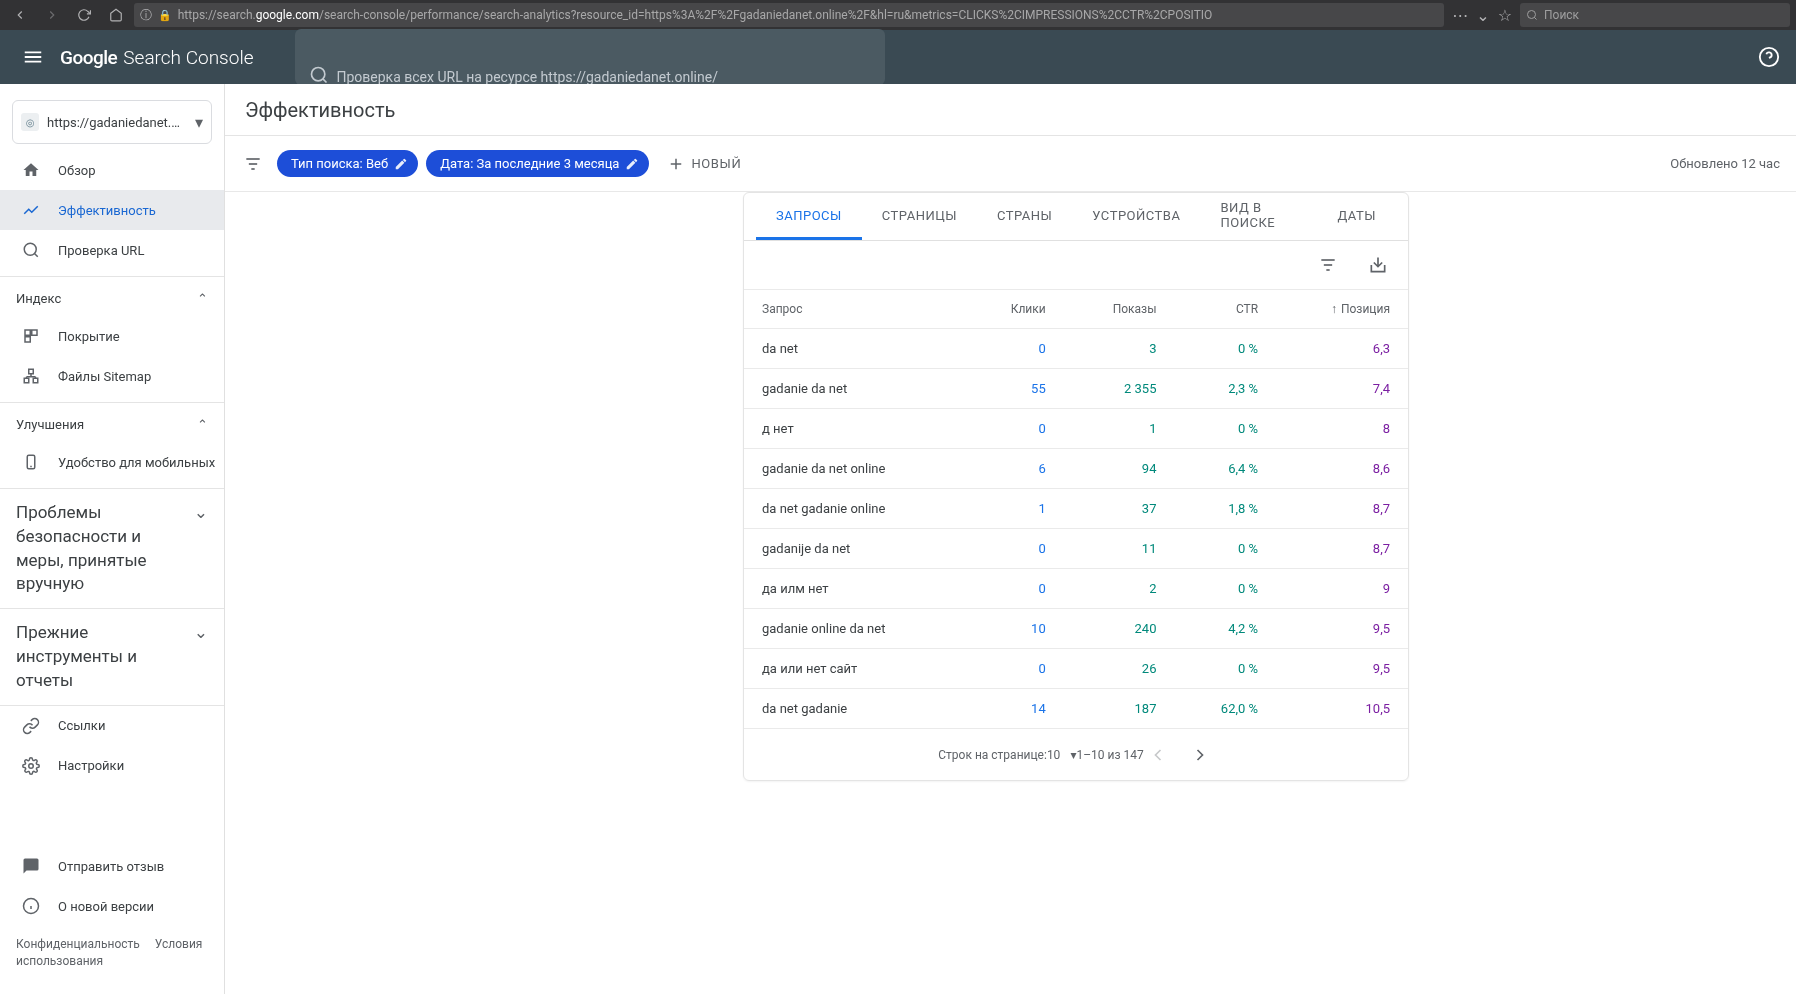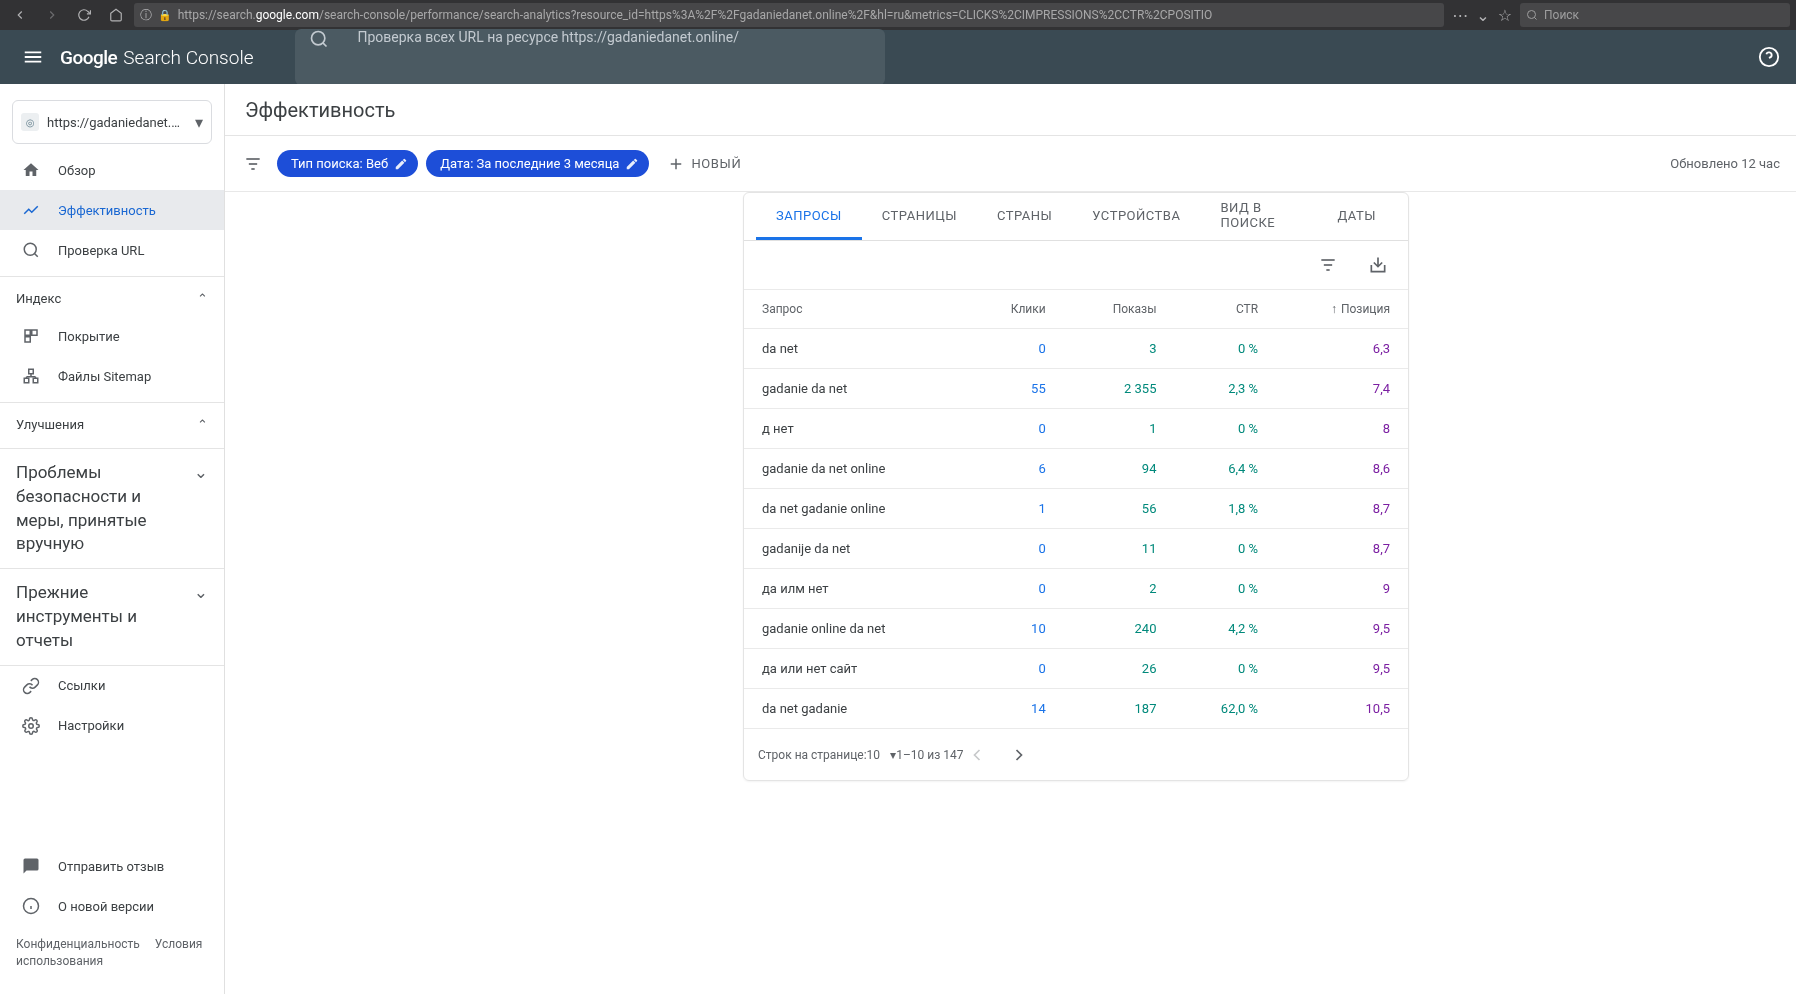--- a/index.html
+++ b/index.html
@@ -14,21 +14,21 @@
 .url-highlight { color: #fff; }
 .url-icons { display: flex; gap: 8px; padding: 0 4px; color: #b1b1b3; }
 .search-box { width: 270px; height: 24px; background: #474749; border-radius: 3px; display: flex; align-items: center; padding: 0 6px; gap: 6px; color: #9e9e9f; font-size: 12px; }
 
 
 .app-header { height: 54px; background: #3a4a53; display: flex; align-items: center; padding: 0 16px; gap: 10px; }
 .hamburger { color: #fff; padding: 6px; cursor: pointer; }
 .logo { color: #fff; font-size: 19px; display: flex; align-items: center; gap: 2px; }
 .logo .g { font-weight: 500; letter-spacing: -0.5px; }
 .logo .sc { font-weight: 300; margin-left: 4px; }
-.inspect-bar { flex: 0 0 590px; margin-left: 32px; height: 56px; background: #4b5a62; border-radius: 6px; display: flex; align-items: flex-start; padding: 0 14px; gap: 28px; color: #c3cad0; font-size: 14px; }
+.inspect-bar { flex: 0 0 590px; margin-left: 32px; height: 56px; background: #4b5a62; border-radius: 6px; display: flex; align-items: flex-end; padding: 0 14px; gap: 7px; color: #c3cad0; font-size: 14px; }
 .header-spacer { flex: 1; }
 .help-icon { color: #fff; }
 
 
 .workspace { display: flex; height: calc(994px - 30px - 54px); }
 .sidebar { width: 225px; border-right: 1px solid #e0e0e0; display: flex; flex-direction: column; padding-top: 4px; background: #fff; }
 .property-selector { height: 44px; margin: 12px 12px 6px 12px; border: 1px solid #dadce0; border-radius: 6px; display: flex; align-items: center; padding: 0 8px; gap: 8px; cursor: pointer; }
 .prop-favicon { width: 18px; height: 18px; border-radius: 3px; background: #eceff1; display: inline-flex; align-items: center; justify-content: center; font-size: 10px; color: #607d8b; }
 .prop-text { flex: 1; font-size: 13px; color: #3c4043; white-space: nowrap; overflow: hidden; text-overflow: ellipsis; }
 .prop-caret { color: #5f6368; }
@@ -71,21 +71,21 @@
 th, td { text-align: right; padding: 12px 18px; font-size: 13px; border-top: 1px solid #eaeaea; }
 th:first-child, td:first-child { text-align: left; }
 th { font-weight: 400; color: #5f6368; font-size: 12px; }
 th .sort-arrow { margin-right: 4px; }
 td:first-child { color: #3c4043; }
 .c-clicks { color: #1a73e8; }
 .c-impr { color: #00897b; }
 .c-ctr { color: #00897b; }
 .c-pos { color: #7b1fa2; }
 
-.pagination { height: 52px; display: flex; align-items: center; justify-content: flex-start; padding: 0 14px; font-size: 12px; color: #5f6368; border-top: 1px solid #eaeaea; }
+.pagination { height: 52px; display: flex; align-items: center; justify-content: center; padding: 0 14px; font-size: 12px; color: #5f6368; border-top: 1px solid #eaeaea; }
 .rows-select { display: inline-flex; align-items: center; gap: 10px; }
 .page-nav { display: inline-flex; gap: 14px; }
 .page-btn { color: #5f6368; padding: 4px; cursor: pointer; }
 .page-btn.disabled { opacity: 0.35; cursor: default; }
 
 svg { display: block; }
 </style>
 </head>
 <body>
 
@@ -221,20 +221,29 @@
             <line x1="6" y1="13" x2="18" y2="13"></line>
           </svg>
         </span>
       <span>Файлы Sitemap</span>
     </div>
 
     <div style="border-top:1px solid #e4e4e4; margin-top:6px;"></div>
     <div class="nav-section">
       <span>Улучшения</span>
       <span class="chev">⌃</span>
+    </div>
+    <div class="nav-item">
+      <span class="nav-ico">
+          <svg width="18" height="18" viewBox="0 0 24 24" fill="none" stroke="currentColor" stroke-width="2">
+            <rect x="7" y="3" width="10" height="18" rx="2"></rect>
+            <line x1="11" y1="18" x2="13" y2="18"></line>
+          </svg>
+        </span>
+      <span>Удобство для мобильных</span>
     </div>
 
     <div style="border-top:1px solid #e4e4e4; margin-top:6px;"></div>
     <div class="nav-sec-wrap">
       <span style="max-width:160px;">Проблемы безопасности и меры, принятые вручную</span>
       <span class="chev">⌄</span>
     </div>
     <div style="border-top:1px solid #e4e4e4;"></div>
     <div class="nav-sec-wrap">
       <span style="max-width:160px;">Прежние инструменты и отчеты</span>
@@ -382,21 +391,21 @@
               <tr>
                 <td>gadanie da net online</td>
                 <td class="c-clicks">6</td>
                 <td class="c-impr">94</td>
                 <td class="c-ctr">6,4 %</td>
                 <td class="c-pos">8,6</td>
               </tr>
               <tr>
                 <td>da net gadanie online</td>
                 <td class="c-clicks">1</td>
-                <td class="c-impr">56</td>
+                <td class="c-impr">37</td>
                 <td class="c-ctr">1,8 %</td>
                 <td class="c-pos">8,7</td>
               </tr>
               <tr>
                 <td>gadanije da net</td>
                 <td class="c-clicks">0</td>
                 <td class="c-impr">11</td>
                 <td class="c-ctr">0 %</td>
                 <td class="c-pos">8,7</td>
               </tr>

